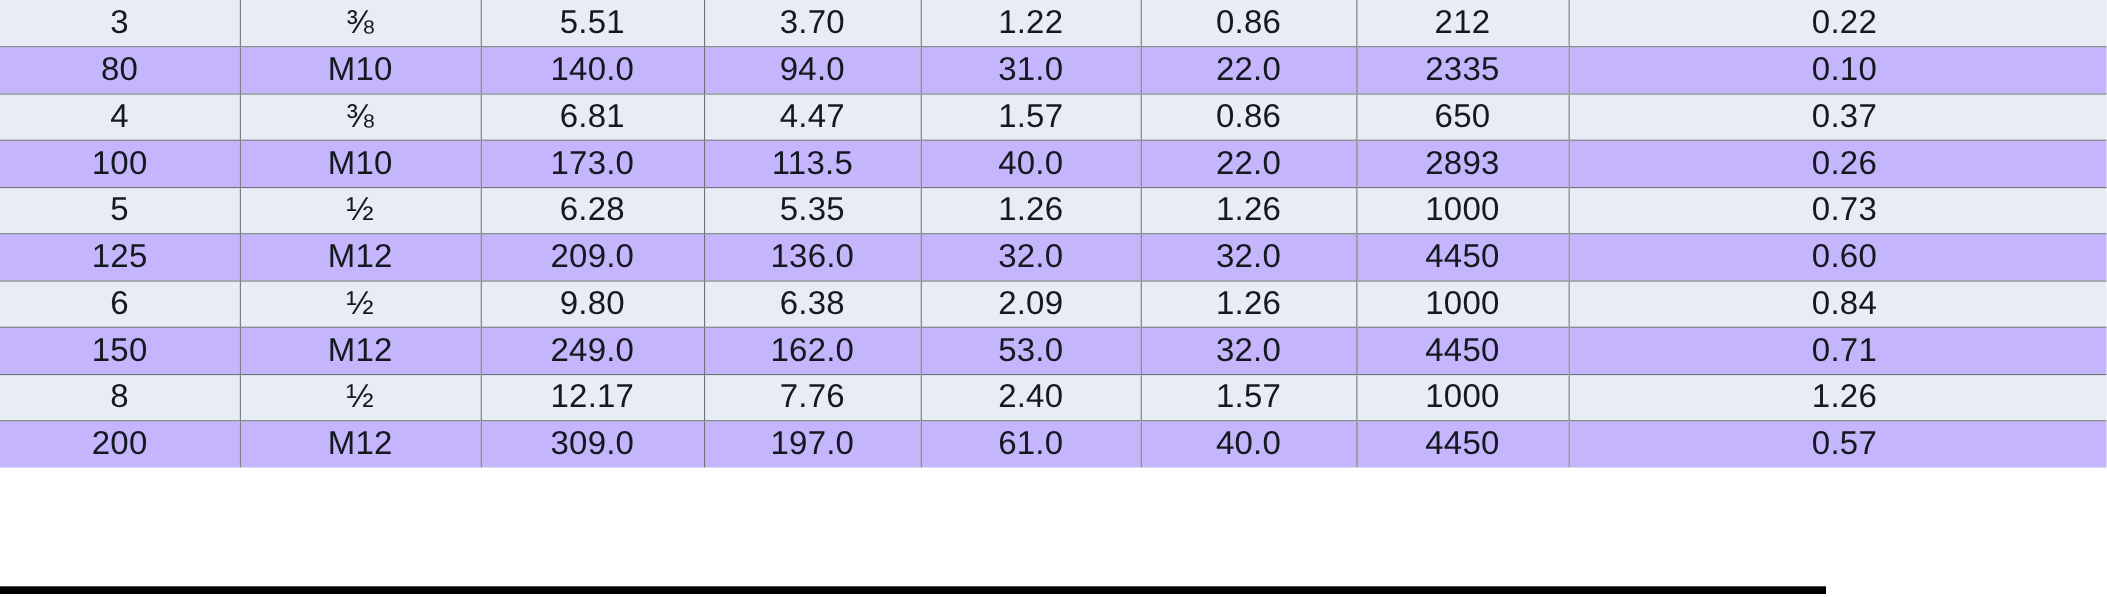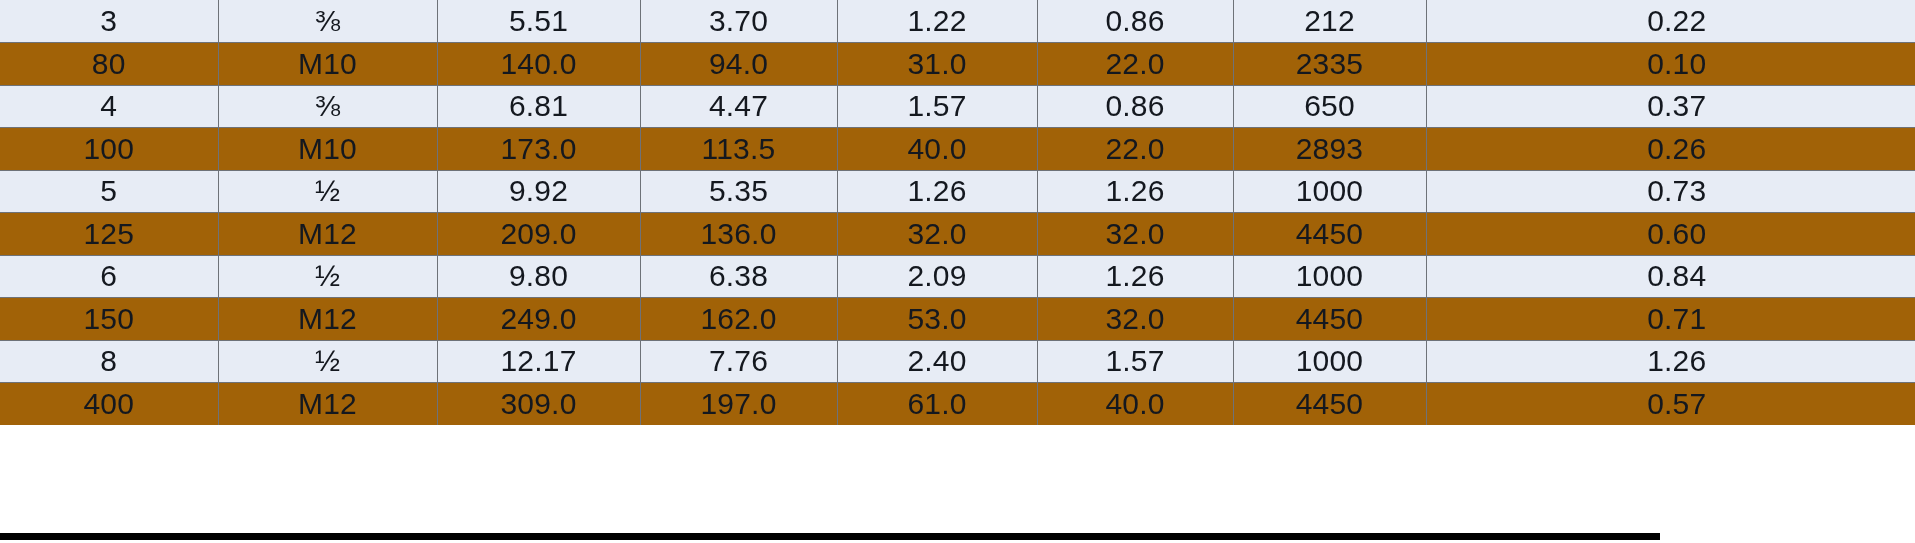--- a/index.html
+++ b/index.html
@@ -46,21 +46,21 @@
   }
 
   
   table.spec-table td.col-0 { border-left: none; }
   table.spec-table td.col-7 { border-right: none; padding-left: 12px; }
 
   
   table.spec-table tr.row-0 td { border-top: none; }
 
   tr.shaded td { background: #e7ecf5; }
-  tr.plain  td { background: #a16207; margin-top: 12px; }
+  tr.plain  td { background: #c4b5fd; margin-top: 12px; }
 
   
   col.c0 { width: 218px; }
   col.c1 { width: 219px; }
   col.c2 { width: 203px; }
   col.c3 { width: 197px; }
   col.c4 { width: 200px; }
   col.c5 { width: 196px; }
   col.c6 { width: 193px; }
   col.c7 { width: 489px; }
@@ -127,21 +127,21 @@
           <td class="col-2">173.0</td>
           <td class="col-3">113.5</td>
           <td class="col-4">40.0</td>
           <td class="col-5">22.0</td>
           <td class="col-6">2893</td>
           <td class="col-7">0.26</td>
         </tr>
         <tr class="shaded row-4">
           <td class="col-0">5</td>
           <td class="col-1">½</td>
-          <td class="col-2">9.92</td>
+          <td class="col-2">6.28</td>
           <td class="col-3">5.35</td>
           <td class="col-4">1.26</td>
           <td class="col-5">1.26</td>
           <td class="col-6">1000</td>
           <td class="col-7">0.73</td>
         </tr>
         <tr class="plain row-5">
           <td class="col-0">125</td>
           <td class="col-1">M12</td>
           <td class="col-2">209.0</td>
@@ -175,21 +175,21 @@
           <td class="col-0">8</td>
           <td class="col-1">½</td>
           <td class="col-2">12.17</td>
           <td class="col-3">7.76</td>
           <td class="col-4">2.40</td>
           <td class="col-5">1.57</td>
           <td class="col-6">1000</td>
           <td class="col-7">1.26</td>
         </tr>
         <tr class="plain row-9">
-          <td class="col-0">400</td>
+          <td class="col-0">200</td>
           <td class="col-1">M12</td>
           <td class="col-2">309.0</td>
           <td class="col-3">197.0</td>
           <td class="col-4">61.0</td>
           <td class="col-5">40.0</td>
           <td class="col-6">4450</td>
           <td class="col-7">0.57</td>
         </tr>
       </tbody>
   </table>

